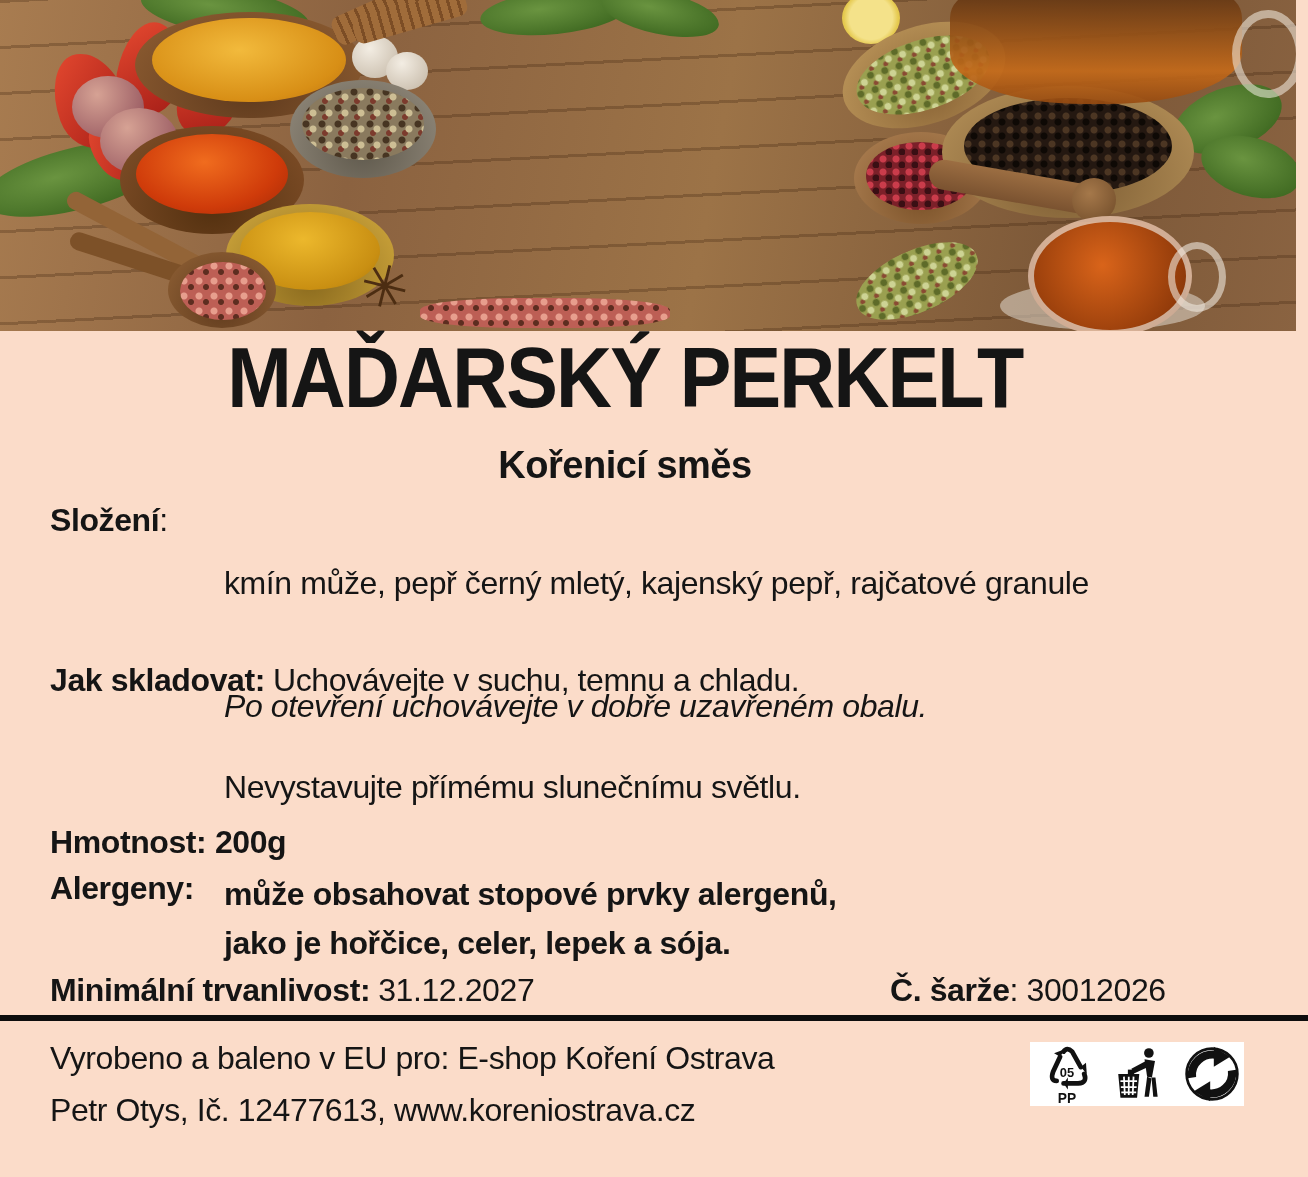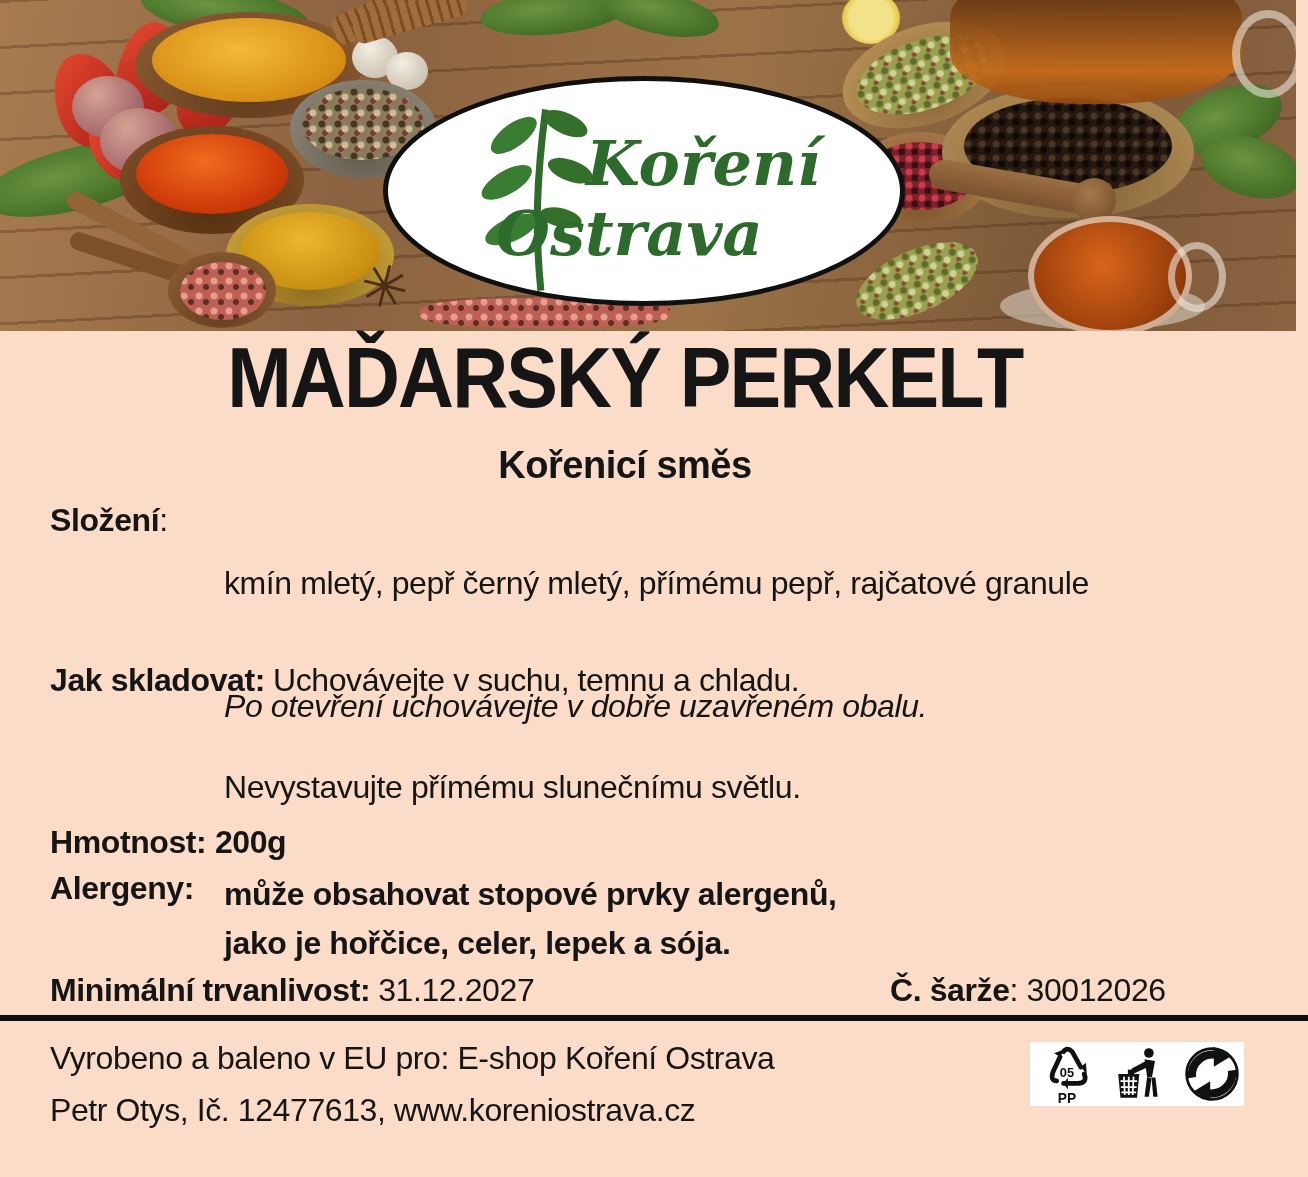--- a/index.html
+++ b/index.html
@@ -126,44 +126,31 @@
     <div class="ph" style="left:950px;top:-6px;width:292px;height:110px;border-radius:24px 24px 46% 46%;background:linear-gradient(180deg,rgba(96,52,18,.88),rgba(196,106,26,.92) 70%,rgba(150,74,16,.9));"></div>
     <div class="ph" style="left:1232px;top:10px;width:56px;height:72px;border:8px solid rgba(245,240,230,.55);background:transparent;"></div>
 
     <div class="ph" style="left:928px;top:172px;width:172px;height:30px;background:linear-gradient(180deg,#9c6e42,#7a5230);border-radius:16px;transform:rotate(10deg);"></div>
     <div class="ph" style="left:1072px;top:178px;width:44px;height:44px;background:radial-gradient(circle at 40% 35%,#a5784a,#6e4a28);"></div>
 
     <div class="ph" style="left:1000px;top:282px;width:205px;height:48px;background:rgba(225,219,208,.55);"></div>
     <div class="ph" style="left:1028px;top:216px;width:152px;height:108px;border:6px solid rgba(238,232,222,.65);background:radial-gradient(circle at 45% 40%,#d9641a,#8a3608 85%);"></div>
     <div class="ph" style="left:1168px;top:242px;width:44px;height:56px;border:7px solid rgba(238,232,222,.6);background:transparent;"></div>
 
-    <div class="logo-oval">
-      <svg class="branch" width="118" height="200" viewBox="0 0 100 170">
-        <path d="M55 168 C 50 118, 51 75, 59 14" stroke="#2f6b2a" stroke-width="6" fill="none"></path>
-        <ellipse cx="32" cy="36" rx="23" ry="10" fill="#3a7c31" transform="rotate(-36 32 36)"></ellipse>
-        <ellipse cx="76" cy="26" rx="20" ry="9" fill="#356f2c" transform="rotate(24 76 26)"></ellipse>
-        <ellipse cx="26" cy="76" rx="24" ry="10" fill="#3a7c31" transform="rotate(-30 26 76)"></ellipse>
-        <ellipse cx="80" cy="66" rx="20" ry="9" fill="#356f2c" transform="rotate(20 80 66)"></ellipse>
-        <ellipse cx="30" cy="116" rx="24" ry="10" fill="#3a7c31" transform="rotate(-24 30 116)"></ellipse>
-        <ellipse cx="72" cy="106" rx="18" ry="8" fill="#356f2c" transform="rotate(14 72 106)"></ellipse>
-      </svg>
-      <div class="logo-text logo-l1">Koření</div>
-      <div class="logo-text logo-l2">Ostrava</div>
-    </div>
   </div>
 
   <div class="title">
     <span class="title-inner">MAĎARSKÝ PERKELT</span>
   </div>
   <div class="subtitle">Kořenicí směs</div>
 
   <div class="row b" style="left:50px;top:502px;">
     <span>Složení</span><span style="font-weight:normal;">:</span>
   </div>
-  <div class="row" style="left:224px;top:565px;">kmín mletý, pepř černý mletý, přímému pepř, rajčatové granule</div>
+  <div class="row" style="left:224px;top:565px;">kmín může, pepř černý mletý, kajenský pepř, rajčatové granule</div>
 
   <div class="row" style="left:50px;top:662px;">
     <span class="b" style="margin-right:8px;">Jak skladovat:</span><span>Uchovávejte v suchu, temnu a chladu.</span>
   </div>
   <div class="row" style="left:224px;top:688px;font-style:italic;">Po otevření uchovávejte v dobře uzavřeném obalu.</div>
   <div class="row" style="left:224px;top:769px;">Nevystavujte přímému slunečnímu světlu.</div>
 
   <div class="row b" style="left:50px;top:824px;">
     <span>Hmotnost:</span> <span>200g</span>
   </div>

